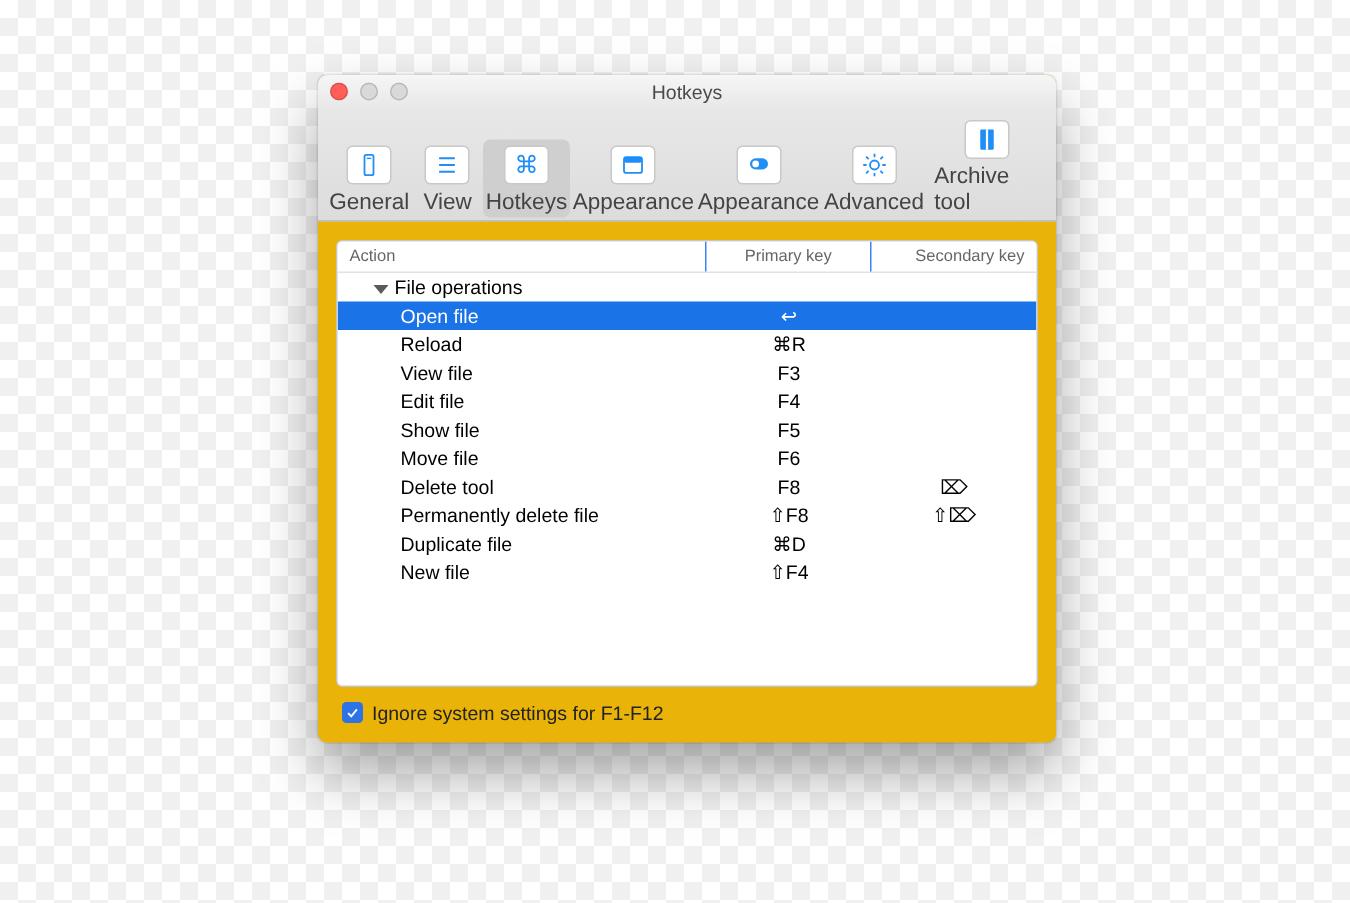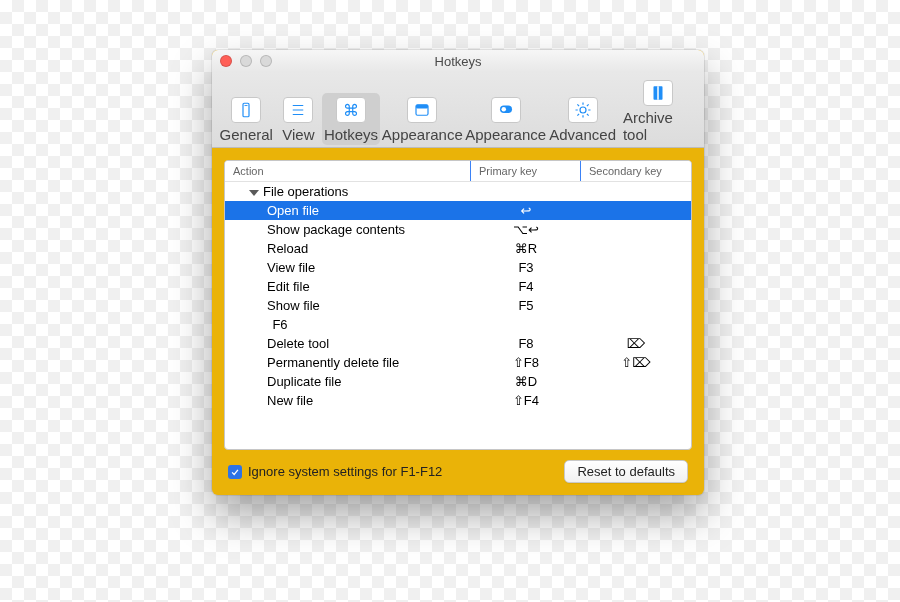--- a/index.html
+++ b/index.html
@@ -87,22 +87,22 @@
   }
   .thead {
     display: flex;
     font-size: 11px;
     color: #666;
     background: #fff;
     border-bottom: 1px solid #e2e2e2;
   }
   .thead .th { padding: 4px 8px; border-right: 1px solid #3b82f6; }
   .col-action { flex: 1; }
-  .col-primary { width: 110px; }
-  .col-secondary { width: 110px; text-align: left; }
+  .col-primary { width: 110px; text-align: center; }
+  .col-secondary { width: 110px; text-align: right; }
   .thead .col-secondary { border-right: none; }
   .tbody { flex: 1; overflow: auto; font-size: 13px; }
   .group-row {
     display: flex; align-items: center;
     padding: 2px 6px 2px 24px;
     color: #000;
   }
   .disclosure {
     width: 0; height: 0;
     border-left: 5px solid transparent;
@@ -117,21 +117,21 @@
   }
   .row.selected { background: #1b73e8; color: #fff; }
   .row .cell { padding: 1px 8px; }
   .row .col-action { padding-left: 42px; }
   .row .col-primary, .row .col-secondary { text-align: center; }
   .footer {
     display: flex; align-items: center; justify-content: space-between;
     padding: 10px 4px 2px 4px;
   }
   .checkbox {
-    display: inline-flex; align-items: center; gap: 6px;
+    display: inline-flex; align-items: flex-start; gap: 6px;
     font-size: 13px; color: #222;
   }
   .checkbox .box {
     width: 14px; height: 14px; border-radius: 3px;
     background: #2d73e6; display: inline-flex; align-items:center; justify-content:center;
   }
   .checkbox .box svg { width: 10px; height: 10px; }
   .btn {
     font-size: 13px; color: #222;
     background: linear-gradient(#ffffff, #f1f1f1);
@@ -250,45 +250,41 @@
           <div class="group-row">
             <span class="disclosure"></span>
             <span>File operations</span>
           </div>
           <div class="row selected">
             <div class="cell col-action">Open file</div>
             <div class="cell col-primary">↩</div>
             <div class="cell col-secondary"></div>
           </div>
           <div class="row">
-            <div class="cell col-action">Show package contents</div>
-            <div class="cell col-primary">⌥↩</div>
-            <div class="cell col-secondary"></div>
-          </div>
-          <div class="row">
             <div class="cell col-action">Reload</div>
             <div class="cell col-primary">⌘R</div>
             <div class="cell col-secondary"></div>
           </div>
           <div class="row">
             <div class="cell col-action">View file</div>
             <div class="cell col-primary">F3</div>
             <div class="cell col-secondary"></div>
           </div>
           <div class="row">
             <div class="cell col-action">Edit file</div>
             <div class="cell col-primary">F4</div>
             <div class="cell col-secondary"></div>
           </div>
           <div class="row">
             <div class="cell col-action">Show file</div>
             <div class="cell col-primary">F5</div>
             <div class="cell col-secondary"></div>
           </div>
           <div class="row">
+            <div class="cell col-action">Move file</div>
             <div class="cell col-primary">F6</div>
             <div class="cell col-secondary"></div>
           </div>
           <div class="row">
             <div class="cell col-action">Delete tool</div>
             <div class="cell col-primary">F8</div>
             <div class="cell col-secondary">⌦</div>
           </div>
           <div class="row">
             <div class="cell col-action">Permanently delete file</div>
@@ -310,17 +306,16 @@
 
     <div class="footer">
       <label class="checkbox">
         <span class="box">
           <svg viewBox="0 0 24 24">
               <polyline points="5,13 10,18 19,7" fill="none" stroke="#fff" stroke-width="3"></polyline>
             </svg>
         </span>
         <span>Ignore system settings for F1-F12</span>
       </label>
-      <button class="btn">Reset to defaults</button>
     </div>
   </div>
 
 </div>
 
 </body></html>

